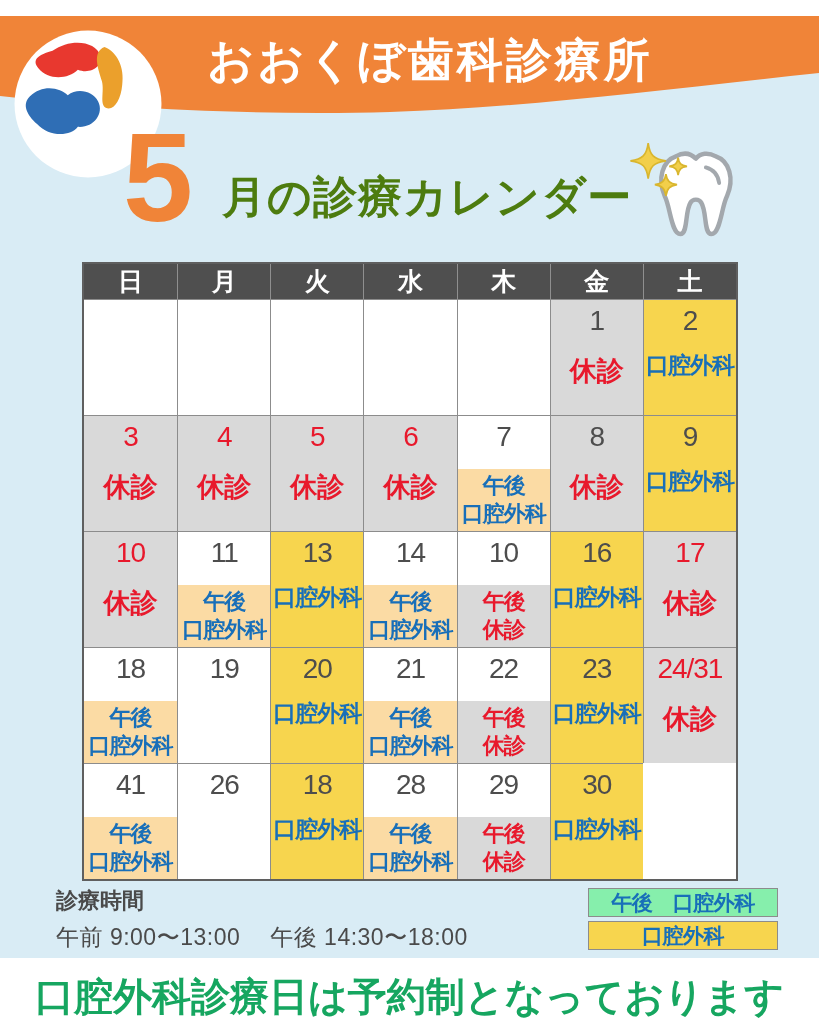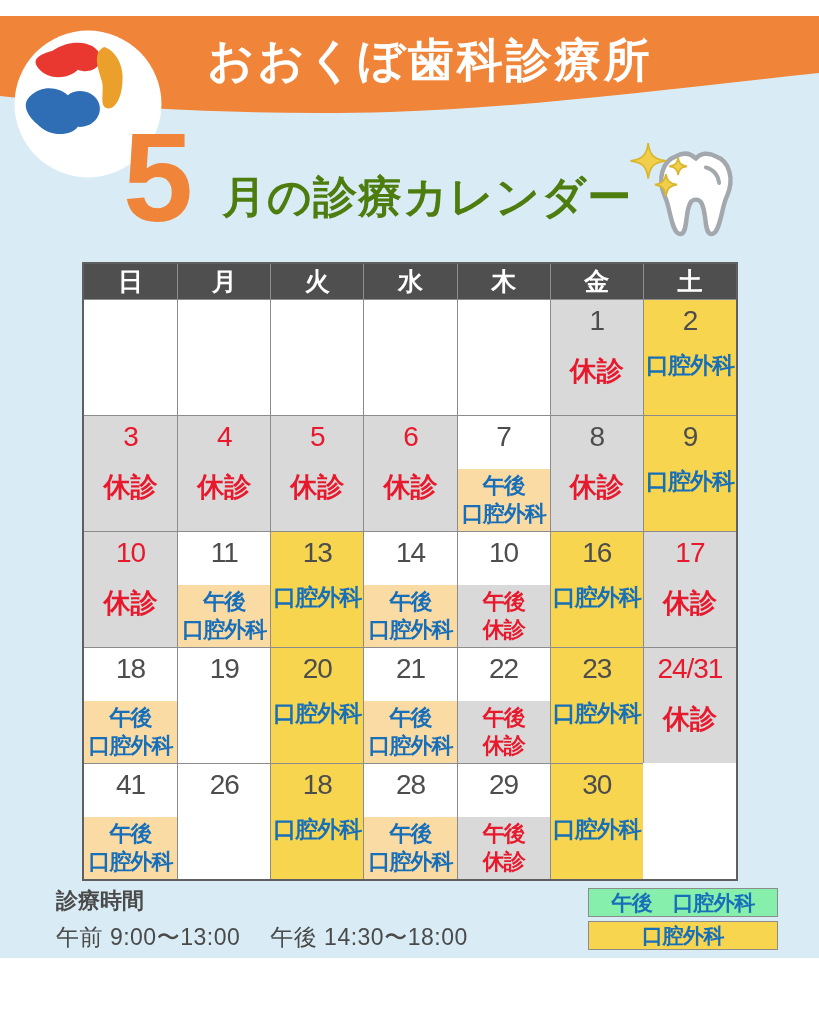--- a/index.html
+++ b/index.html
@@ -295,13 +295,14 @@
   <div class="hours">
     <div class="hours-heading">診療時間</div>
     <div class="hours-line"><span>午前</span> <span>9:00〜13:00</span><span class="tgap"></span><span>午後</span> <span>14:30〜18:00</span></div>
   </div>
 
   <div class="legend">
     <div class="legend-item legend-peach">午後　口腔外科</div>
     <div class="legend-item legend-yellow">口腔外科</div>
   </div>
 
+  <div class="footer-note">口腔外科診療日は予約制となっております</div>
 </div>
 
 </body></html>

